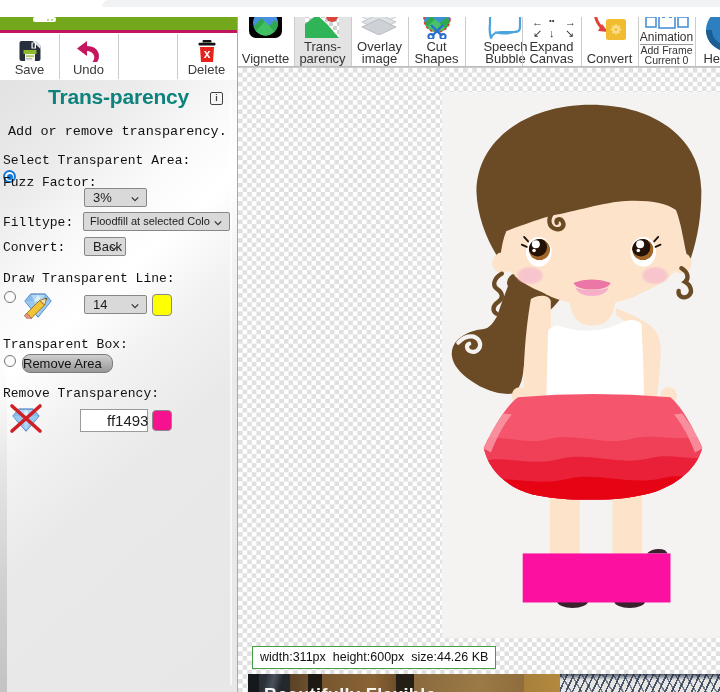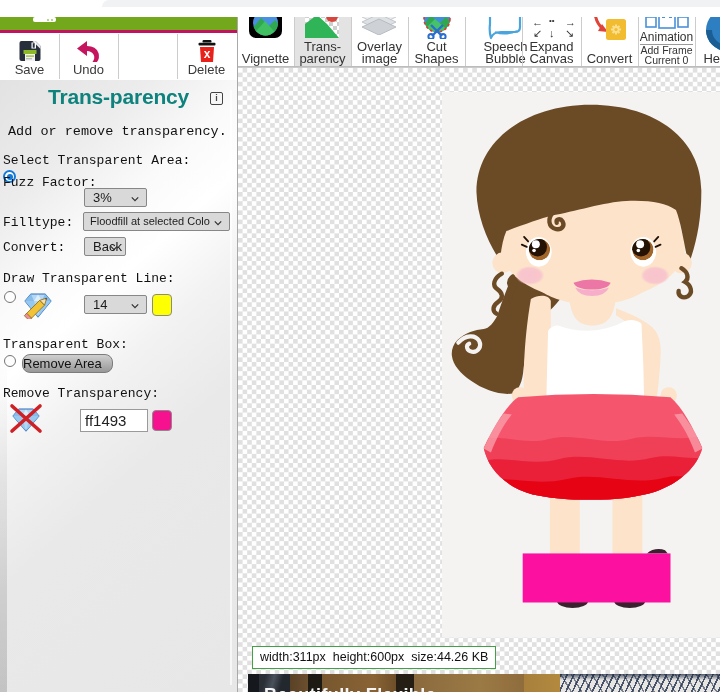--- a/index.html
+++ b/index.html
@@ -150,21 +150,21 @@
         <polygon points="9,3 12,10 3,10" fill="#86bcea"></polygon>
         <polygon points="23,3 29,10 20,10" fill="#86bcea"></polygon>
         <polygon points="12,10 16,25 3,10" fill="#97c8ef"></polygon>
         <polygon points="20,10 16,25 29,10" fill="#97c8ef"></polygon>
         <polygon points="12,10 20,10 16,3.5" fill="#ddeefb"></polygon>
         </g>
         <path d="M4 4 L32 29 M32 4 L4 29" stroke="#cf2026" stroke-width="3.6" stroke-linecap="round" fill="none"></path>
       </svg>
     </div>
     <div class="abs" style="left:80px;top:329px;width:68px;height:23px;border:1px solid #9a9a9a;background:#fff;
-         font-size:15px;color:#222;line-height:22px;padding-left:4px;box-sizing:border-box;">ff1493</div>
+         font-size:15px;color:#222;line-height:22px;padding-left:26px;box-sizing:border-box;">ff1493</div>
     <div class="swatch" style="left:152px;top:330px;width:20px;height:21px;background:#f6128f;"></div>
   </div>
 
   <div class="abs" id="rtb">
 
     <div class="rcell" style="left:0;width:57px;">
       <svg width="33" height="30" viewBox="0 0 33 30" style="position:absolute;left:12px;top:-9px;">
         <rect x="0" y="0" width="33" height="30" rx="7" fill="#000"></rect>
         <clipPath id="vgc">
           <circle cx="16.5" cy="15" r="12.5"></circle>

